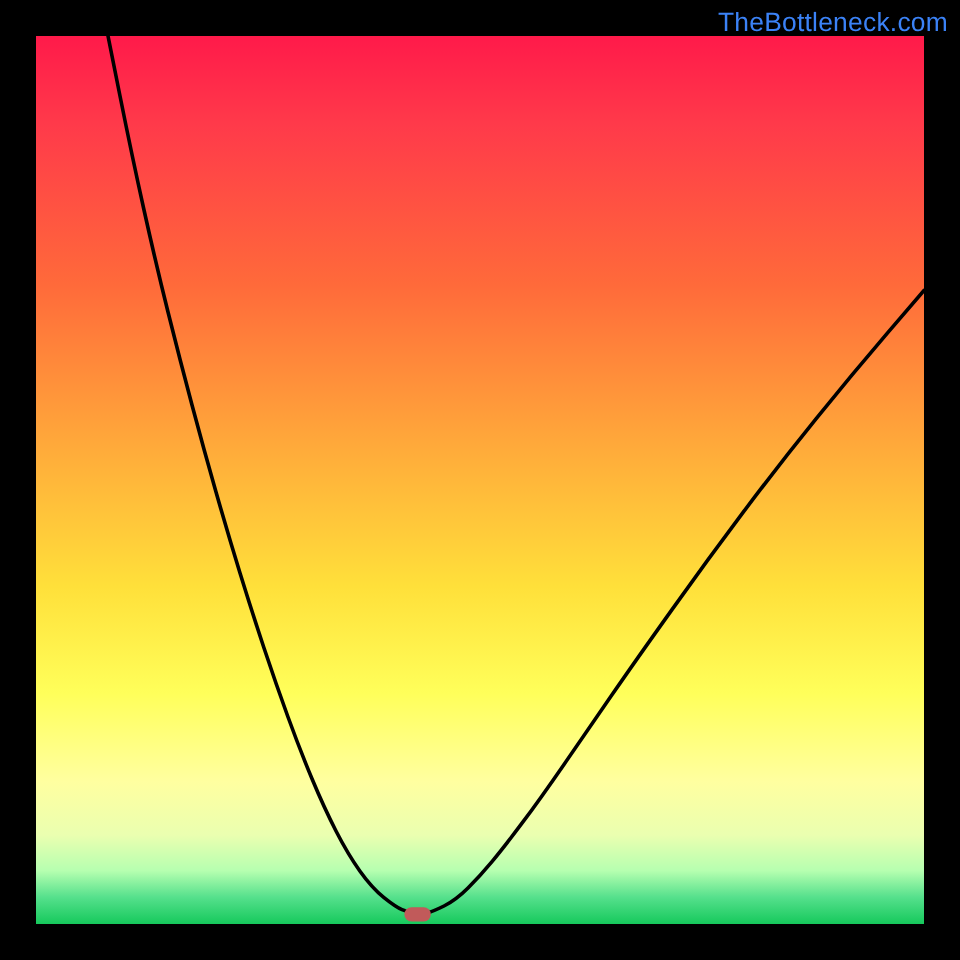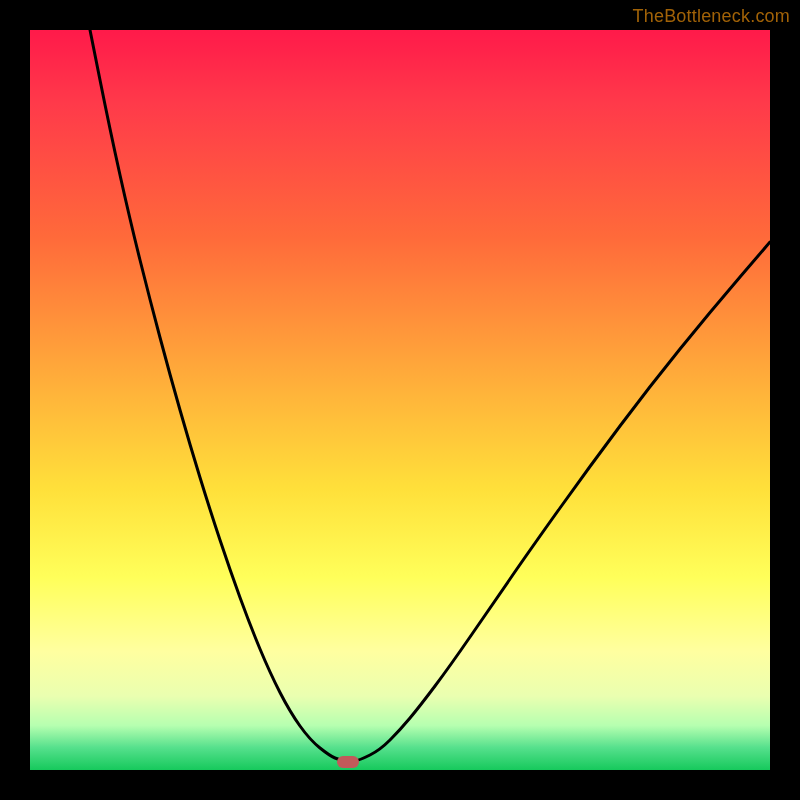--- a/index.html
+++ b/index.html
@@ -56,22 +56,22 @@
     width: 22px;
     height: 12px;
     border-radius: 6px;
     background: #c15a5a;
     transform: translate(-50%, -50%);
   }
   .watermark {
     position: absolute;
     top: 6px;
     right: 10px;
-    color: #a16207;
-    font-size: 18px;
+    color: #3b82f6;
+    font-size: 22px;
     font-weight: 500;
     letter-spacing: 0.2px;
     user-select: none;
     text-align: right;
   }
 </style>
 </head>
 <body>
 
 <div class="frame">

